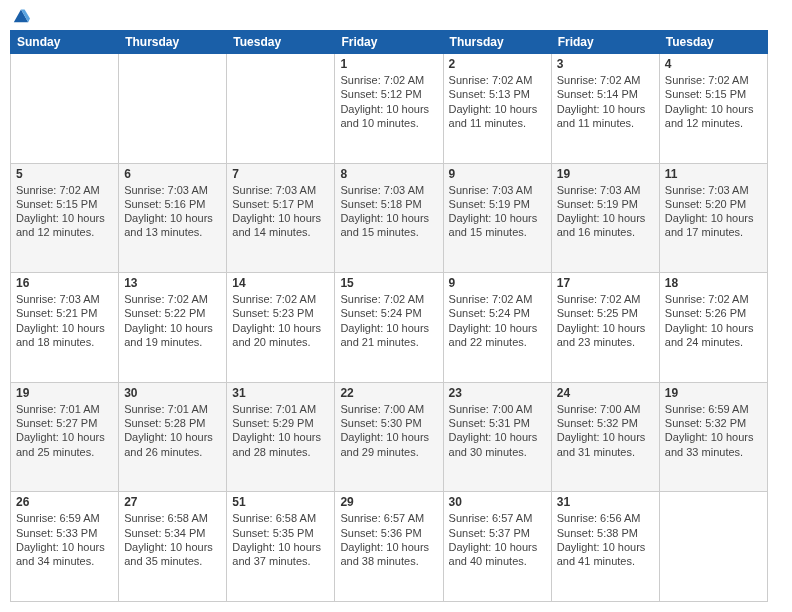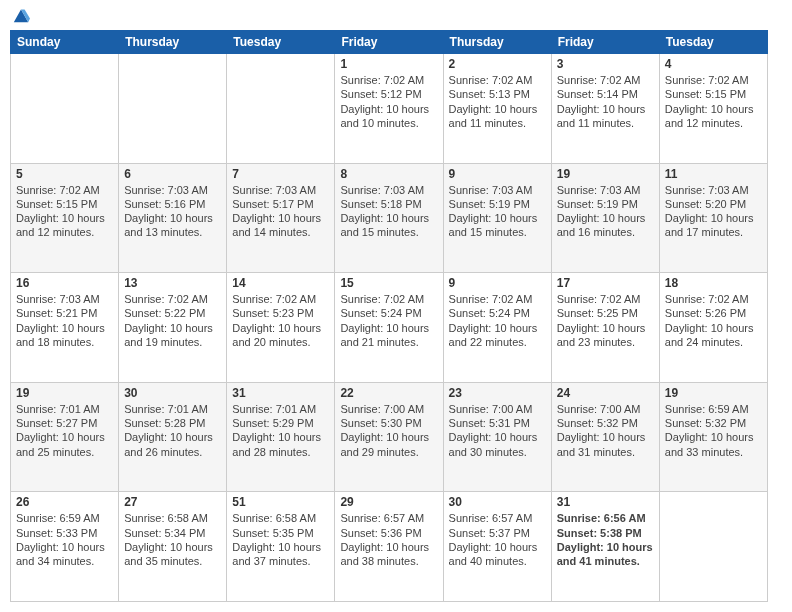--- a/index.html
+++ b/index.html
@@ -340,21 +340,21 @@
           </td>
           <td>
             <div class="day-number">30</div>
             <div class="day-info" style="white-space: pre-line;">Sunrise: 6:57 AM
 Sunset: 5:37 PM
 Daylight: 10 hours
 and 40 minutes.</div>
           </td>
           <td>
             <div class="day-number">31</div>
-            <div class="day-info" style="white-space: pre-line; font-weight: bold;">Sunrise: 6:56 AM
+            <div class="day-info" style="white-space: pre-line;">Sunrise: 6:56 AM
 Sunset: 5:38 PM
 Daylight: 10 hours
 and 41 minutes.</div>
           </td>
           <td class="empty-cell"></td>
         </tr>
       </tbody>
   </table>
 </div>
 

